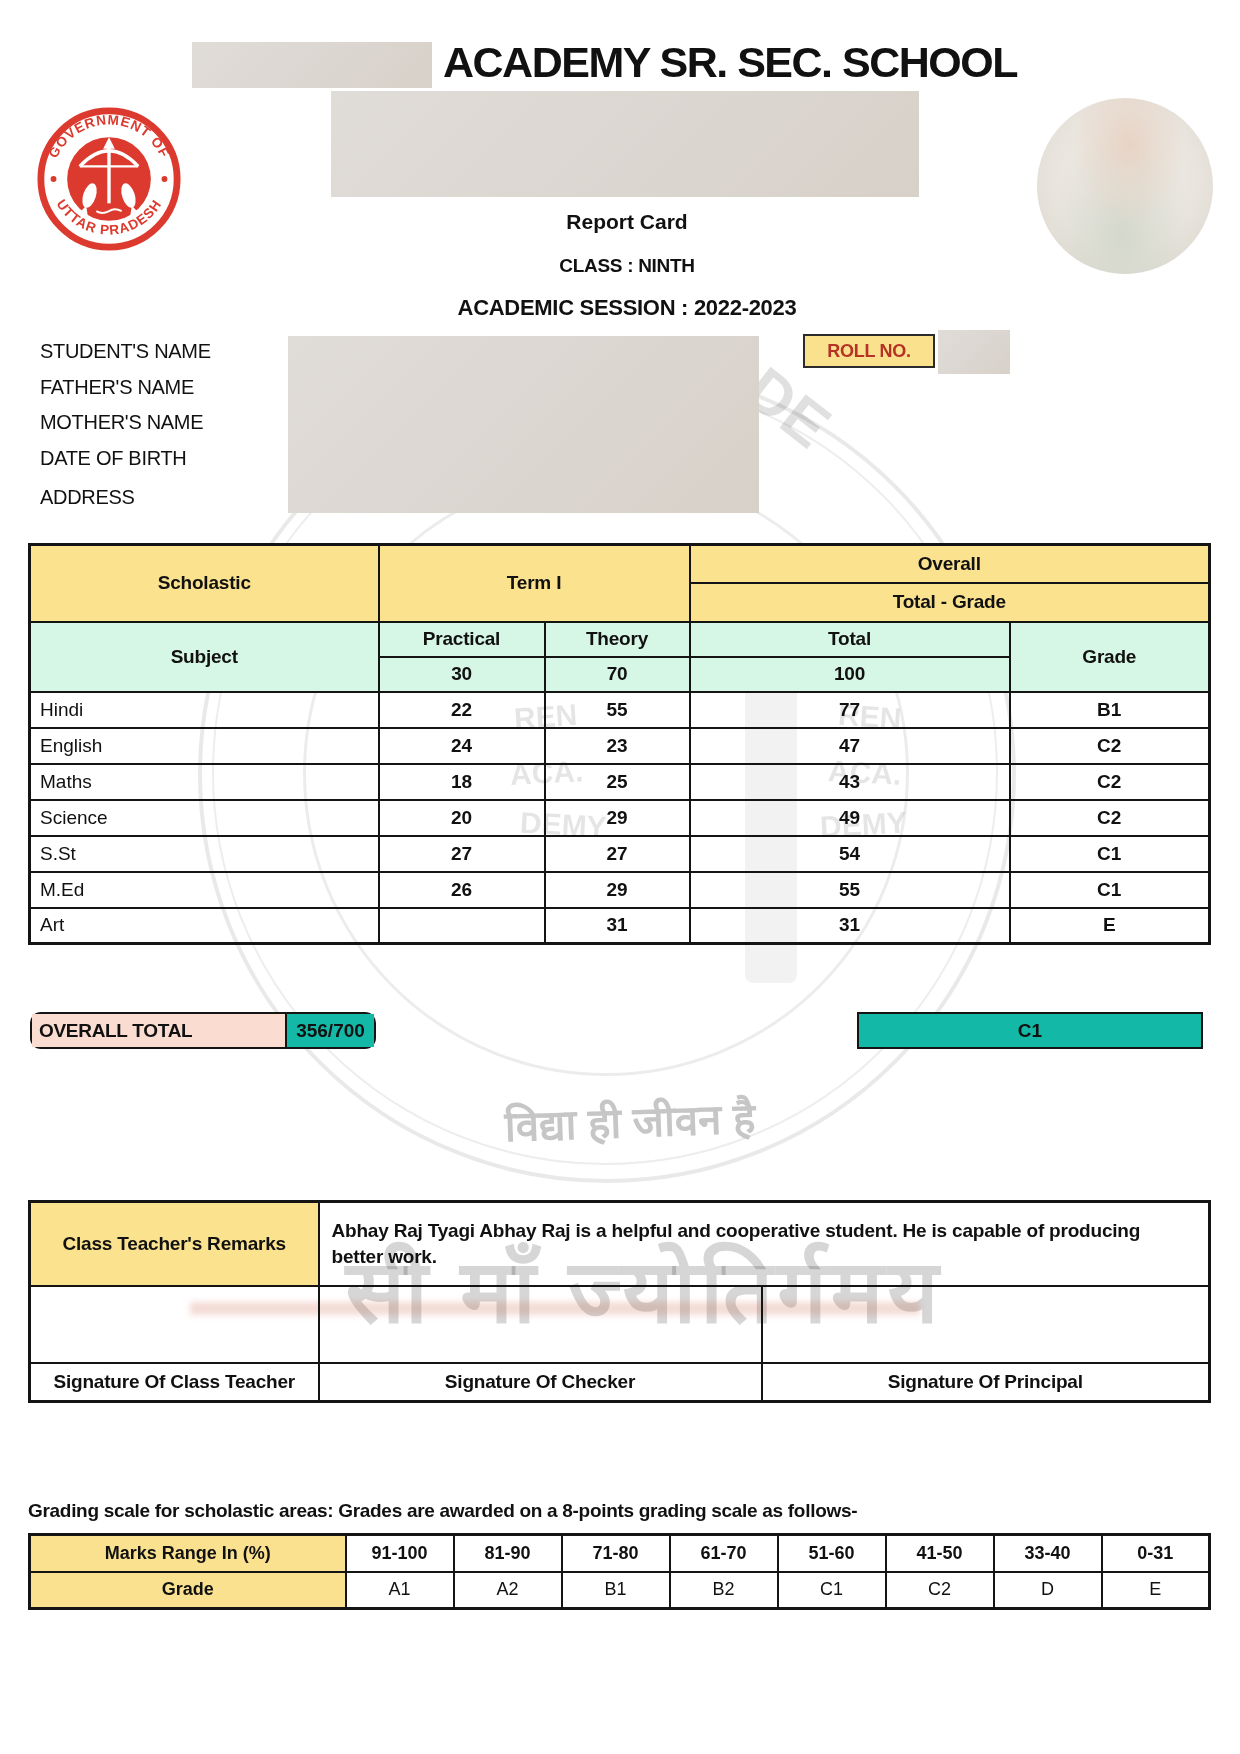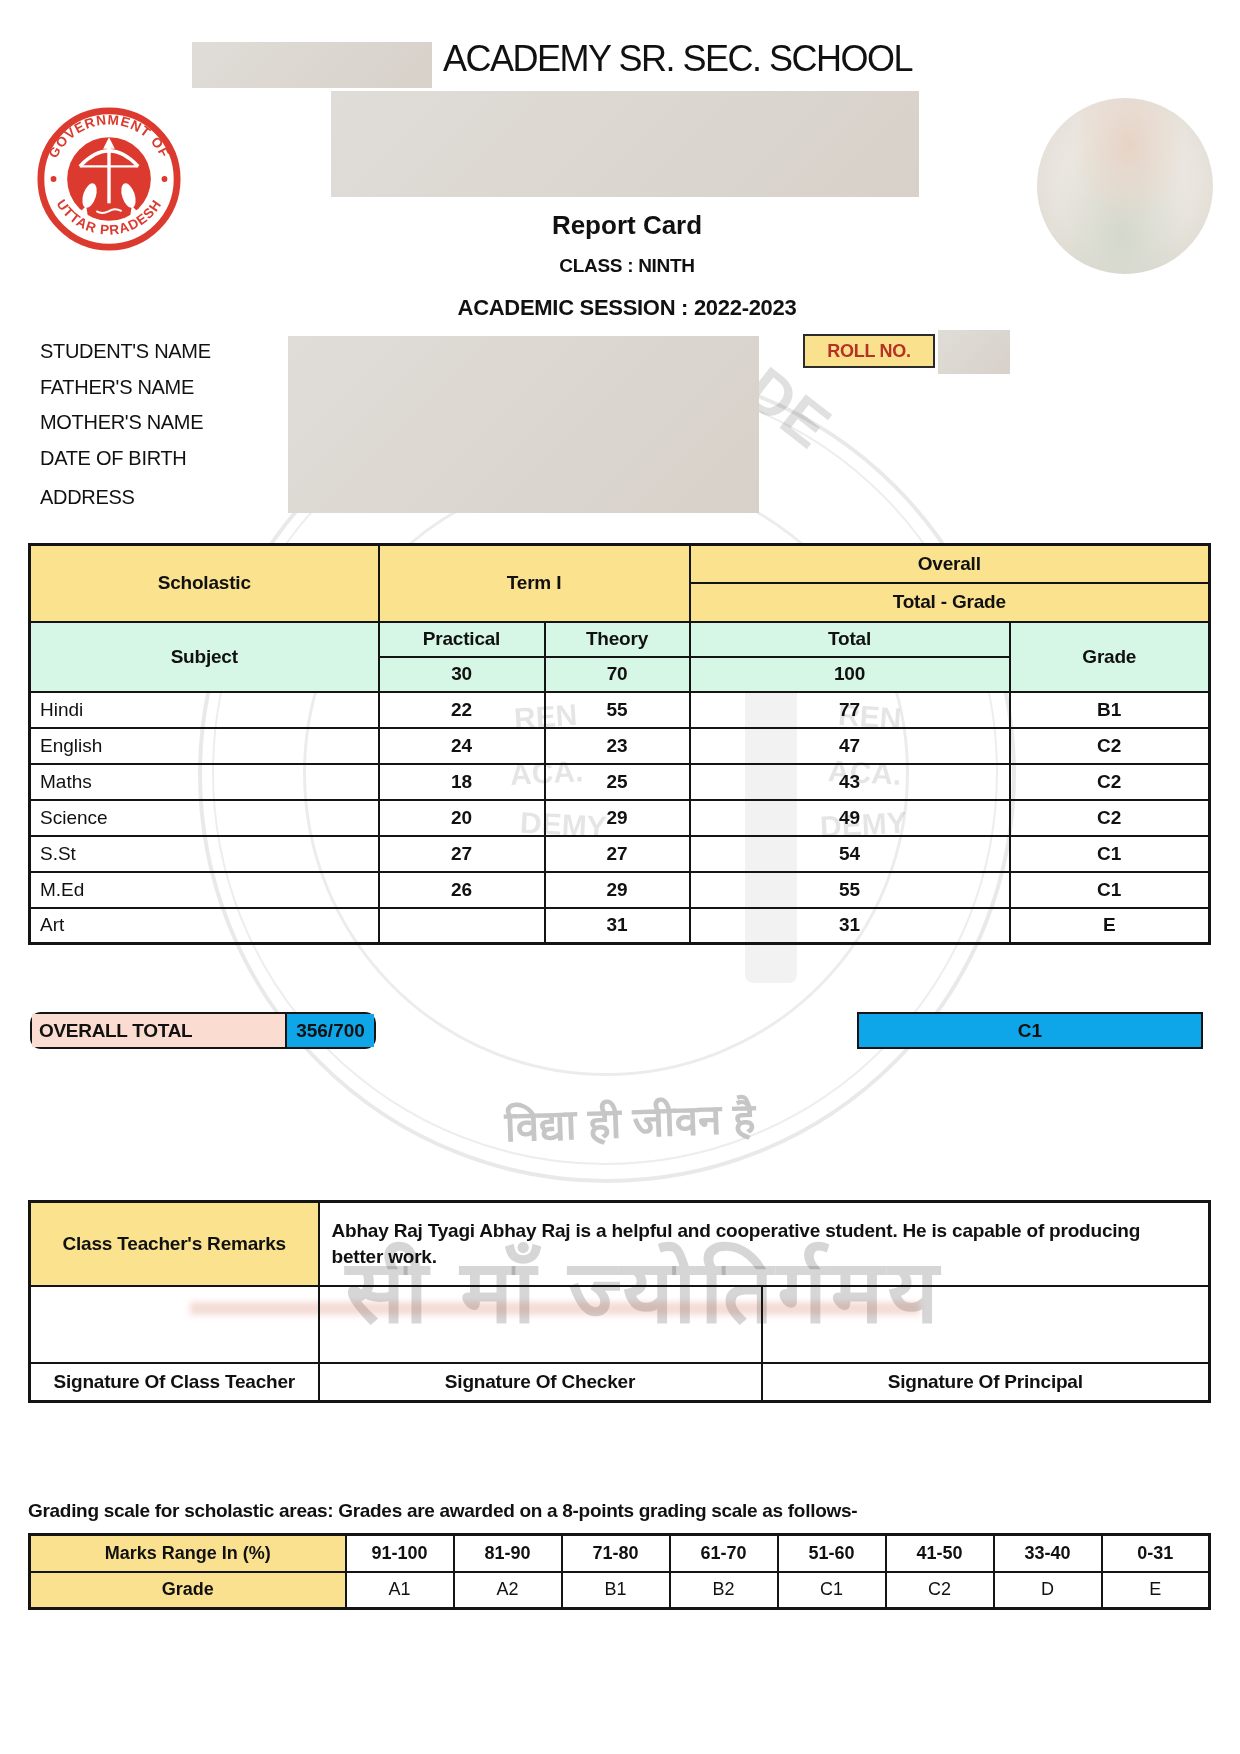--- a/index.html
+++ b/index.html
@@ -1,23 +1,23 @@
 <!DOCTYPE html>
 <html><head>
 <meta charset="utf-8">
 <style>
   html,body{margin:0;padding:0;background:#ffffff;}
   #page{position:relative;width:1240px;height:1754px;background:#ffffff;overflow:hidden;
         font-family:"Liberation Sans", sans-serif;color:#111;}
   .abs{position:absolute;}
   .redact{background:linear-gradient(135deg,#E0DCD7 0%,#DBD6D0 55%,#D7D1C9 100%);}
   
-  .school-title{font-size:36px;font-weight:400;letter-spacing:-1.5px;white-space:nowrap;}
+  .school-title{font-size:43px;font-weight:700;letter-spacing:-1.5px;white-space:nowrap;}
   .center-col{text-align:center;}
-  .rc-label{font-size:26px;font-weight:bold;}
+  .rc-label{font-size:21px;font-weight:bold;}
   .class-label{font-size:19px;font-weight:bold;letter-spacing:-0.3px;}
   .session-label{font-size:22px;font-weight:bold;letter-spacing:-0.3px;}
   .stu-label{font-size:20px;letter-spacing:-0.3px;white-space:nowrap;}
   .rollno-box{background:#F9E18E;border:2px solid #2b2b2b;display:flex;align-items:center;justify-content:center;
               font-size:18px;font-weight:bold;color:#B63224;letter-spacing:-0.3px;}
   .photo{border-radius:50%;
          background:radial-gradient(ellipse at 52% 26%, rgba(231,209,195,0.9) 0%, rgba(231,209,195,0) 45%),
                     radial-gradient(ellipse at 48% 78%, rgba(209,214,202,0.9) 0%, rgba(209,214,202,0) 55%),
                     radial-gradient(circle at 50% 45%, #F0EDE7 0%, #E9E5DE 55%, #DDD9D0 85%, #D4D0C6 100%);}
   
@@ -30,21 +30,21 @@
   table{border-collapse:collapse;table-layout:fixed;}
   .marks-table{width:1180px;border:3px solid #141414;}
   .marks-table td{border:2px solid #141414;text-align:center;font-size:19px;padding:0 4px;overflow:hidden;}
   .hdr-y{background:#FAE28E;font-weight:bold;letter-spacing:-0.2px;}
   .hdr-g{background:#D6F6E6;font-weight:bold;letter-spacing:-0.2px;}
   .cell-subject{text-align:left !important;padding-left:9px !important;font-weight:normal;background:transparent;}
   .cell-num{font-weight:bold;background:transparent;}
   .sumbox{display:flex;border:2px solid #141414;height:37px;box-sizing:border-box;}
   .sumbox .lbl{background:#FBDCD1;border-right:2px solid #141414;display:flex;align-items:center;
                padding-left:7px;font-weight:bold;font-size:19px;letter-spacing:-0.3px;box-sizing:border-box;}
-  .sumbox .val{background:#0ea5e9;flex:1;display:flex;align-items:center;justify-content:center;
+  .sumbox .val{background:#14b8a6;flex:1;display:flex;align-items:center;justify-content:center;
                font-weight:bold;font-size:19px;}
   .remarks-table{width:1180px;border:3px solid #141414;}
   .remarks-table td{border:2px solid #141414;font-size:19px;vertical-align:middle;}
   .remarks-label{background:#FAE28E;font-weight:bold;text-align:center;letter-spacing:-0.2px;}
   .remarks-text{font-weight:bold;padding:6px 12px;line-height:1.35;vertical-align:top;letter-spacing:-0.2px;}
   .sig-cell{font-weight:bold;text-align:center;letter-spacing:-0.2px;}
   .grading-head{font-size:19px;font-weight:bold;letter-spacing:-0.3px;}
   .grading-table{width:1180px;border:3px solid #141414;}
   .grading-table td{border:2px solid #141414;text-align:center;font-size:18px;padding:0 2px;}
   .grading-table .glabel{background:#F9E190;font-weight:bold;}

